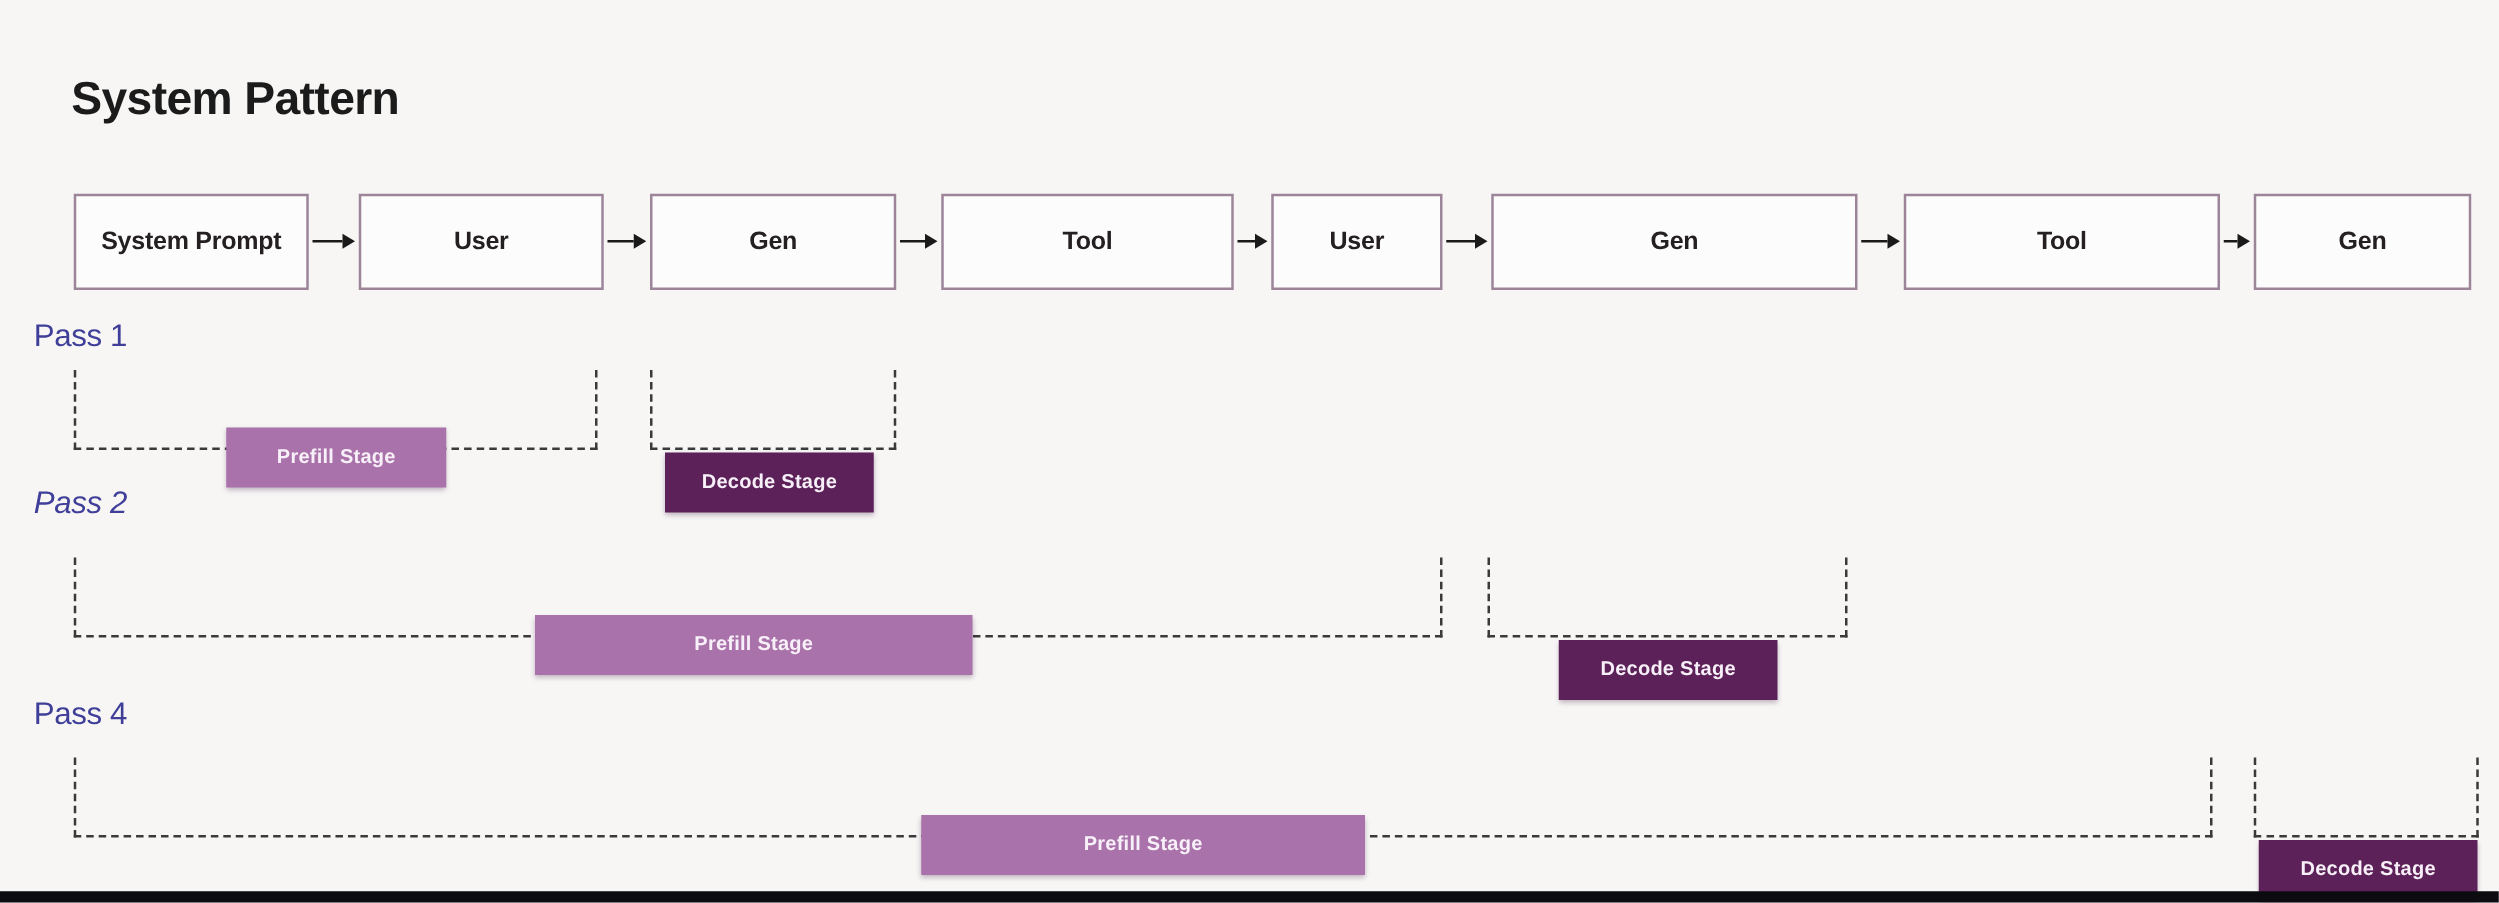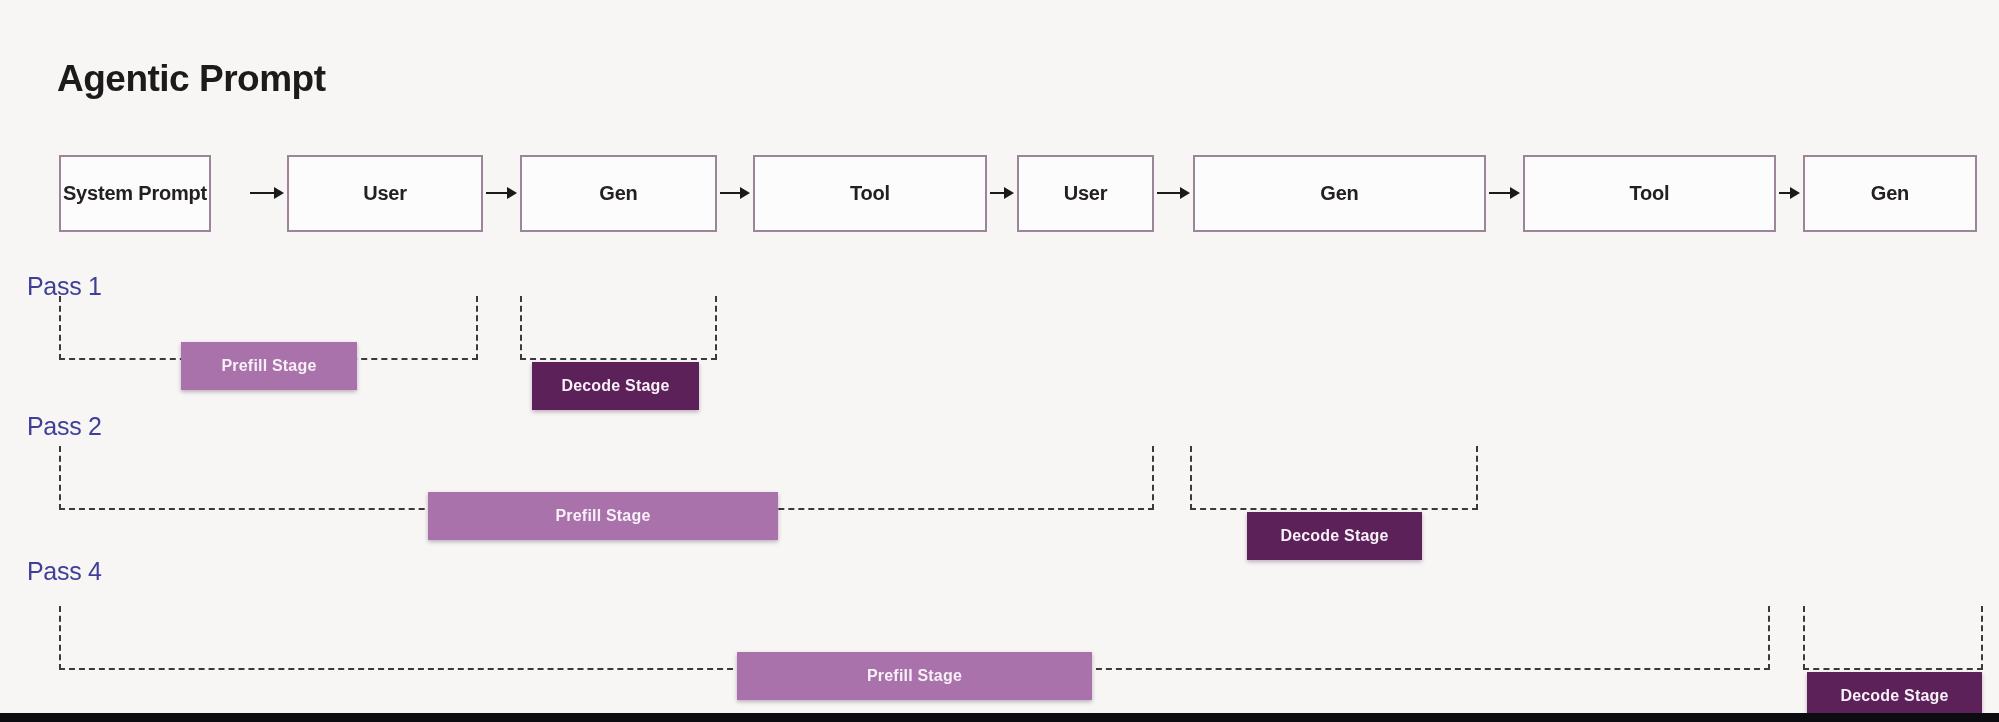--- a/index.html
+++ b/index.html
@@ -72,23 +72,23 @@
   .footer-bar {
     position: absolute; left: 0; top: 713px; width: 1999px; height: 9px;
     background: var(--footer-bar);
   }
 </style>
 </head>
 <body>
 
 <div class="canvas">
 
-  <div class="title">Agentic Prompt</div>
+  <div class="title">System Pattern</div>
 
-  <div class="flow-box" style="left:59px;   width:152px;">
+  <div class="flow-box" style="left:59px;   width:188px;">
     <span>System Prompt</span>
   </div>
   <div class="arrow" style="left:250px;  width:34px;">
     <div class="shaft"></div>
     <div class="head"></div>
   </div>
   <div class="flow-box" style="left:287px;  width:196px;">
     <span>User</span>
   </div>
   <div class="arrow" style="left:486px;  width:31px;">
@@ -127,31 +127,31 @@
     <span>Tool</span>
   </div>
   <div class="arrow" style="left:1779px; width:21px;">
     <div class="shaft"></div>
     <div class="head"></div>
   </div>
   <div class="flow-box" style="left:1803px; width:174px;">
     <span>Gen</span>
   </div>
 
-  <div class="pass-label" style="top:272px;">Pass 1</div>
+  <div class="pass-label" style="top:255px;">Pass 1</div>
   <div class="bracket" style="left:59px;  top:296px; width:419px;  height:64px;"></div>
   <div class="bracket" style="left:520px; top:296px; width:197px;  height:64px;"></div>
   <div class="stage-bar prefill" style="left:181px;  top:342px; width:176px;">
     <span>Prefill Stage</span>
   </div>
   <div class="stage-bar decode" style="left:532px;  top:342px; width:167px;">
     <span>Decode Stage</span>
   </div>
 
-  <div class="pass-label" style="top:412px;">Pass 2</div>
+  <div class="pass-label" style="top:388px;font-style:italic;">Pass 2</div>
   <div class="bracket" style="left:59px;   top:446px; width:1095px; height:64px;"></div>
   <div class="bracket" style="left:1190px; top:446px; width:288px;  height:64px;"></div>
   <div class="stage-bar prefill" style="left:428px;  top:492px; width:350px;">
     <span>Prefill Stage</span>
   </div>
   <div class="stage-bar decode" style="left:1247px; top:492px; width:175px;">
     <span>Decode Stage</span>
   </div>
 
   <div class="pass-label" style="top:557px;">Pass 4</div>

